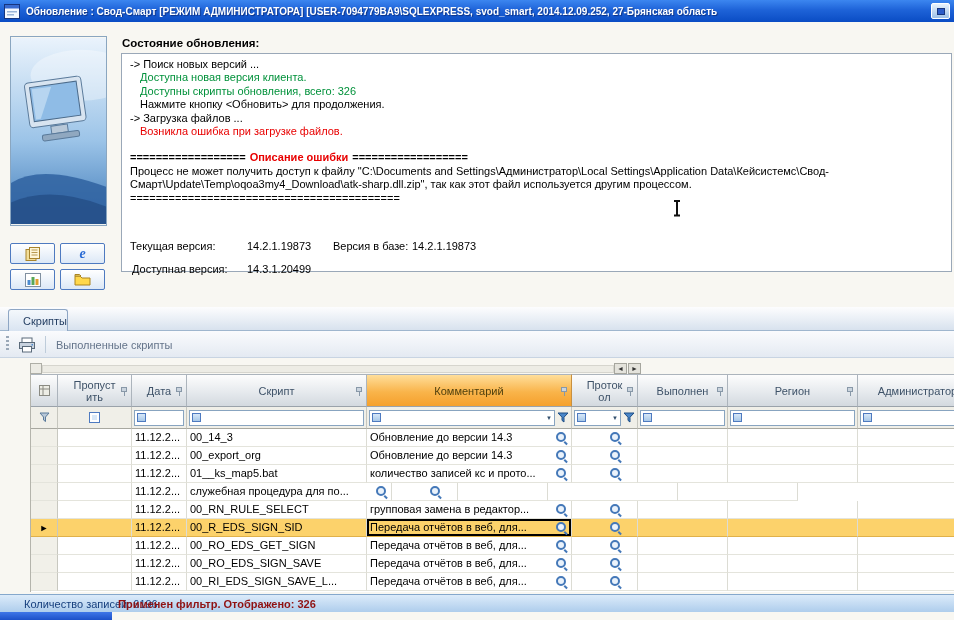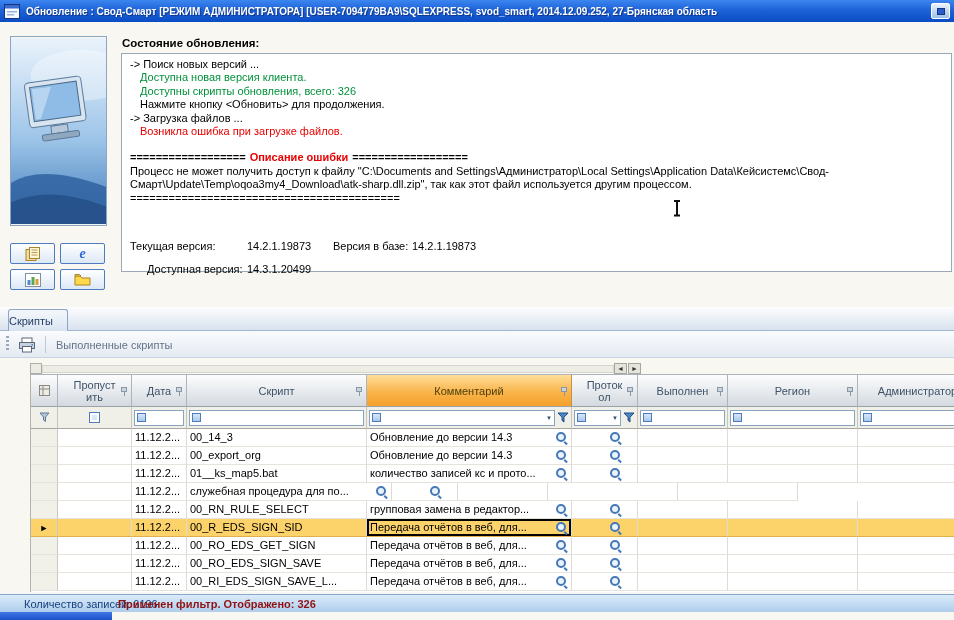--- a/index.html
+++ b/index.html
@@ -42,21 +42,21 @@
   .ibeam::after{content:"";position:absolute;left:2px;top:0;width:6px;height:1.5px;background:#111;box-shadow:0 14.5px 0 #111}
 
   
   .vtext{position:absolute;white-space:nowrap}
 
   
   .tabstrip{position:absolute;left:0;top:307px;width:954px;height:24px;
     background:linear-gradient(#FDFDFE,#D8E2EE);border-bottom:1px solid #9FB6CE}
   .tab{position:absolute;left:8px;top:309px;height:22px;width:60px;
     background:linear-gradient(#F4F8FC,#D9E4F1);border:1px solid #8EA6C4;border-bottom:none;
-    border-radius:3px 3px 0 0;display:flex;align-items:center;justify-content:flex-start;color:#1F3A5F;cursor:pointer}
+    border-radius:3px 3px 0 0;display:flex;align-items:center;justify-content:flex-end;color:#1F3A5F;cursor:pointer}
 
   
   .toolbar{position:absolute;left:0;top:331px;width:954px;height:27px;
     background:linear-gradient(#FAFBFD,#E4EAF2);border-bottom:1px solid #C8D4E2}
   .grip{position:absolute;left:6px;top:336px;width:3px;height:16px;
     background:repeating-linear-gradient(#9AA8B8 0 2px,transparent 2px 4px)}
   .print-btn{position:absolute;left:15px;top:334px;width:24px;height:21px;display:flex;align-items:center;justify-content:center;cursor:pointer}
   .tsep{position:absolute;left:45px;top:336px;width:1px;height:17px;background:#BECCDA}
   .t-label{position:absolute;left:56px;top:339px;color:#64748A}
 
@@ -163,21 +163,21 @@
     </div>
     <div class="ln errbody">Процесс не может получить доступ к файлу "C:\Documents and Settings\Администратор\Local Settings\Application Data\Кейсистемс\Свод-Смарт\Update\Temp\oqoa3my4_Download\atk-sharp.dll.zip", так как этот файл используется другим процессом.</div>
     <div class="ln">==========================================</div>
   </div>
   <div class="ibeam"></div>
 
   <span class="vtext" style="left:130px;top:240px">Текущая версия:</span>
   <span class="vtext" style="left:247px;top:240px">14.2.1.19873</span>
   <span class="vtext" style="left:333px;top:240px">Версия в базе:</span>
   <span class="vtext" style="left:412px;top:240px">14.2.1.19873</span>
-  <span class="vtext" style="left:147px;top:263px">Доступная версия:</span>
+  <span class="vtext" style="left:132px;top:263px">Доступная версия:</span>
   <span class="vtext" style="left:247px;top:263px">14.3.1.20499</span>
 
   <span class="sbtn" style="left:10px;top:243px">
     <svg width="16" height="14" viewBox="0 0 16 14">
       <rect x="1" y="2.5" width="10" height="11" fill="#F2DE9A" stroke="#A8842C"></rect>
       <rect x="4.5" y="0.5" width="10" height="11" fill="#FDF6D8" stroke="#A8842C"></rect>
       <line x1="6.5" y1="3" x2="12.5" y2="3" stroke="#B89A50"></line>
       <line x1="6.5" y1="5.5" x2="12.5" y2="5.5" stroke="#B89A50"></line>
       <line x1="6.5" y1="8" x2="12.5" y2="8" stroke="#B89A50"></line>
     </svg>

